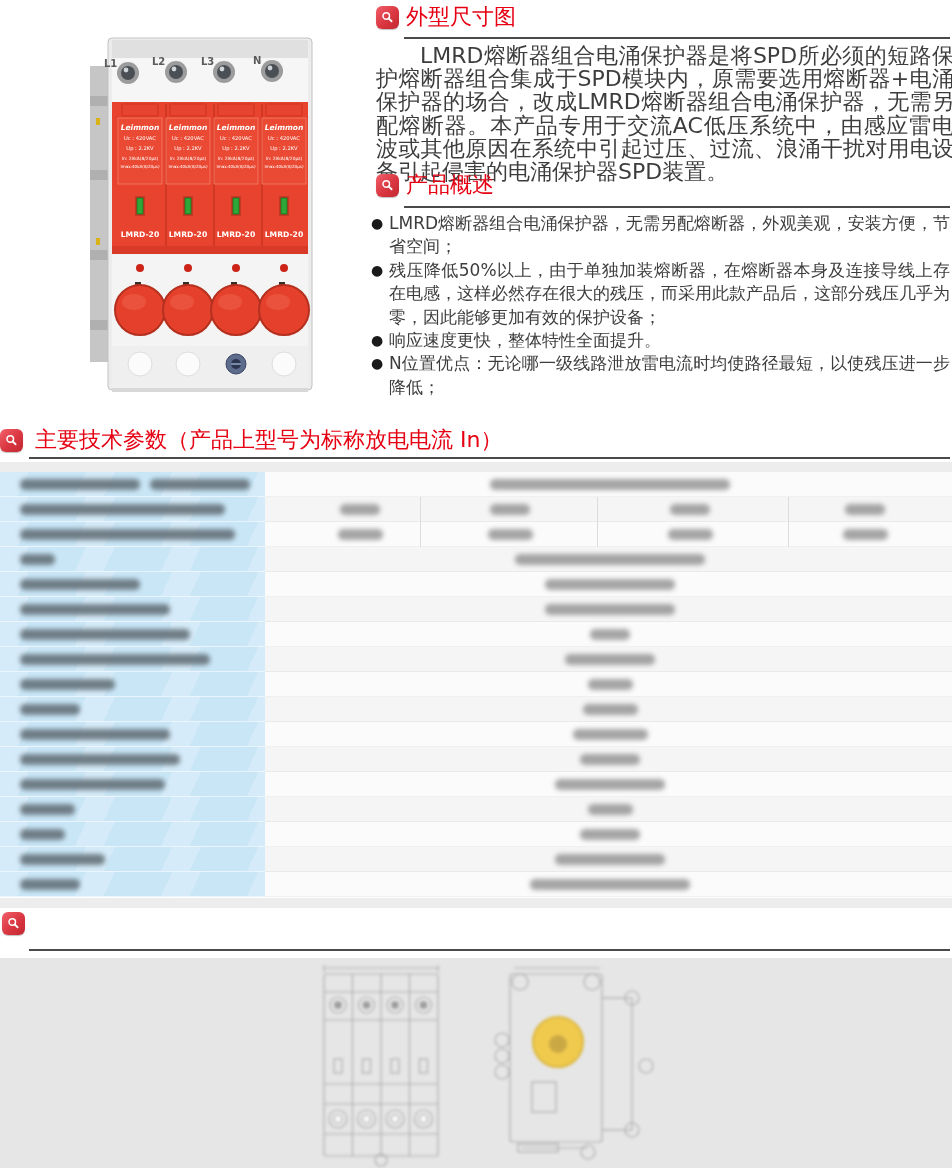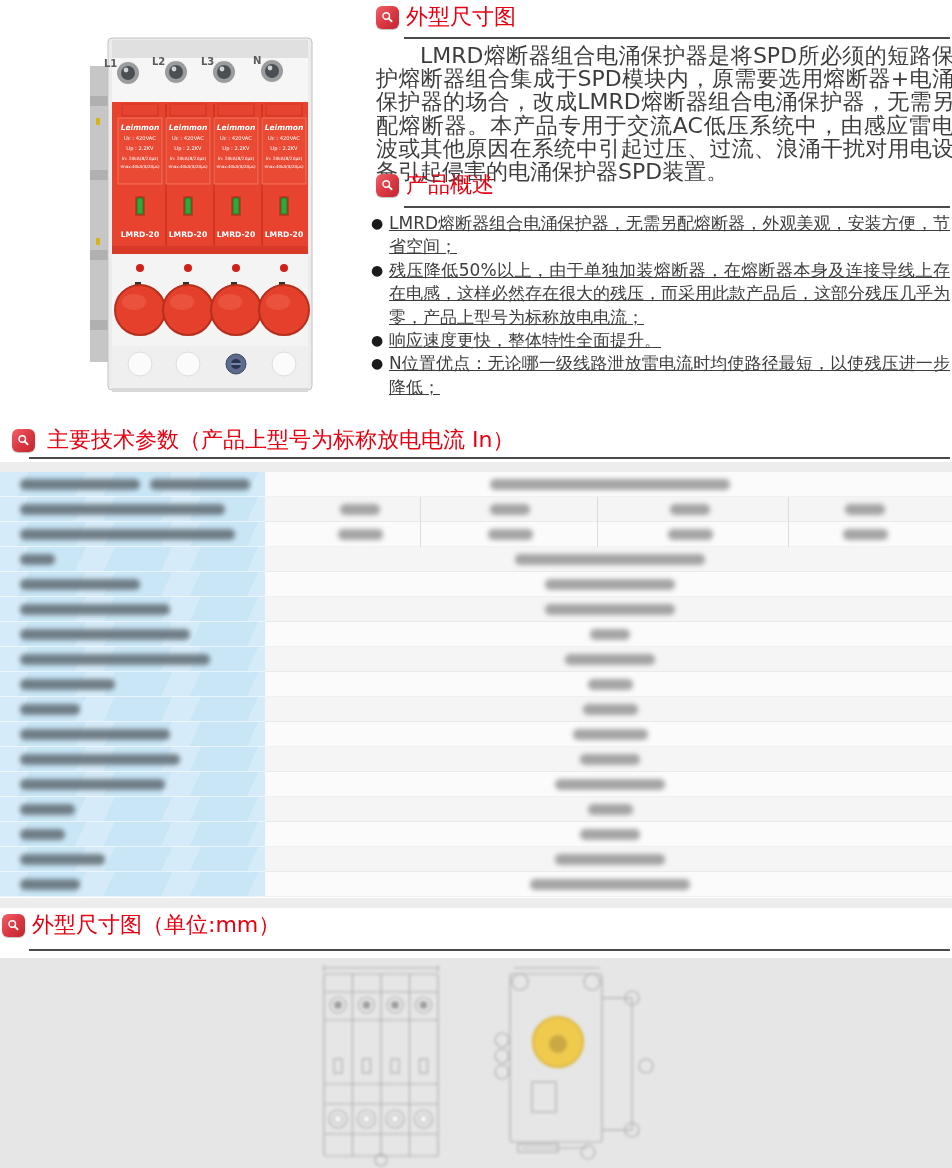--- a/index.html
+++ b/index.html
@@ -15,21 +15,21 @@
               box-shadow:0 1px 1px rgba(0,0,0,.25); }
   .sec-title { color:#e60012; font-size:22px; line-height:1.2; white-space:nowrap; }
   .sec-rule { position:absolute; height:2px; background:#4a4a4a; }
 
   
   .overview-body { position:absolute; left:376px; top:44px; width:578px;
                    font-size:22px; line-height:23.2px; color:#3d3d3d;
                    text-align:justify; text-indent:2em; }
   .features-list { position:absolute; left:372px; top:212px; width:578px;
                    list-style:none; font-size:17px; line-height:23.4px; color:#3d3d3d; }
-  .features-list li { padding-left:17px; position:relative; text-align:justify;text-decoration:underline; }
+  .features-list li { padding-left:17px; position:relative; text-align:justify; }
   .features-list li::before { content:"●"; position:absolute; left:-1px; top:0; font-size:14px; color:#1a1a1a; }
 
   
   .ptable { position:absolute; left:0; top:462px; width:952px; height:446px; }
   .ptable .strip { position:absolute; left:0; width:952px; height:10px; background:#ededed; }
   .ptable .strip.top { top:0; } .ptable .strip.bottom { top:436px; }
   .ptable .tbody { position:absolute; left:0; top:10px; width:952px; height:426px; }
   .trow { position:relative; width:952px; height:25px; }
   .trow .lcell { position:absolute; left:0; top:0; width:265px; height:25px;
                  background:#c9e6f7;
@@ -206,26 +206,26 @@
       <svg width="15" height="15" viewBox="0 0 24 24">
           <circle cx="10" cy="9.5" r="5.2" fill="none" stroke="#fff" stroke-width="2.4"></circle>
           <line x1="13.8" y1="13.3" x2="18.5" y2="18" stroke="#fff" stroke-width="3" stroke-linecap="round"></line>
         </svg>
     </span>
     <span class="sec-title">产品概述</span>
   </div>
   <div class="sec-rule" style="left:404px; top:206px; width:546px;"></div>
   <ul class="features-list">
     <li>LMRD熔断器组合电涌保护器，无需另配熔断器，外观美观，安装方便，节省空间；</li>
-    <li>残压降低50%以上，由于单独加装熔断器，在熔断器本身及连接导线上存在电感，这样必然存在很大的残压，而采用此款产品后，这部分残压几乎为零，产品上型号为标称放电电流；</li>
+    <li>残压降低50%以上，由于单独加装熔断器，在熔断器本身及连接导线上存在电感，这样必然存在很大的残压，而采用此款产品后，这部分残压几乎为零，因此能够更加有效的保护设备；</li>
     <li>响应速度更快，整体特性全面提升。</li>
     <li>N位置优点：无论哪一级线路泄放雷电流时均使路径最短，以使残压进一步降低；</li>
   </ul>
 
-  <div class="sec-head" style="left:12px; top:427px;gap:12px;">
+  <div class="sec-head" style="left:0; top:427px;gap:12px;">
     <span class="sec-icon">
       <svg width="15" height="15" viewBox="0 0 24 24">
           <circle cx="10" cy="9.5" r="5.2" fill="none" stroke="#fff" stroke-width="2.4"></circle>
           <line x1="13.8" y1="13.3" x2="18.5" y2="18" stroke="#fff" stroke-width="3" stroke-linecap="round"></line>
         </svg>
     </span>
     <span class="sec-title">主要技术参数（产品上型号为标称放电电流 In）</span>
   </div>
   <div class="sec-rule" style="left:29px; top:457px; width:921px;"></div>
 
@@ -382,21 +382,20 @@
     <div class="strip bottom"></div>
   </div>
 
   <div class="sec-head" style="left:2px; top:912px;">
     <span class="sec-icon">
       <svg width="15" height="15" viewBox="0 0 24 24">
           <circle cx="10" cy="9.5" r="5.2" fill="none" stroke="#fff" stroke-width="2.4"></circle>
           <line x1="13.8" y1="13.3" x2="18.5" y2="18" stroke="#fff" stroke-width="3" stroke-linecap="round"></line>
         </svg>
     </span>
-    <span class="sec-title">外型尺寸图（单位:mm）</span>
   </div>
   <div class="sec-rule" style="left:29px; top:949px; width:921px;"></div>
 
   <div class="dim-panel">
 
     <svg class="blurred-drawing" style="left:316px; top:6px;" width="140" height="204" viewBox="0 0 140 204">
       <g fill="none" stroke="#9e9e9e" stroke-width="1.2">
         <line x1="8" y1="4" x2="122" y2="4"></line>
           <line x1="8" y1="1" x2="8" y2="8"></line>
           <line x1="122" y1="1" x2="122" y2="8"></line>

